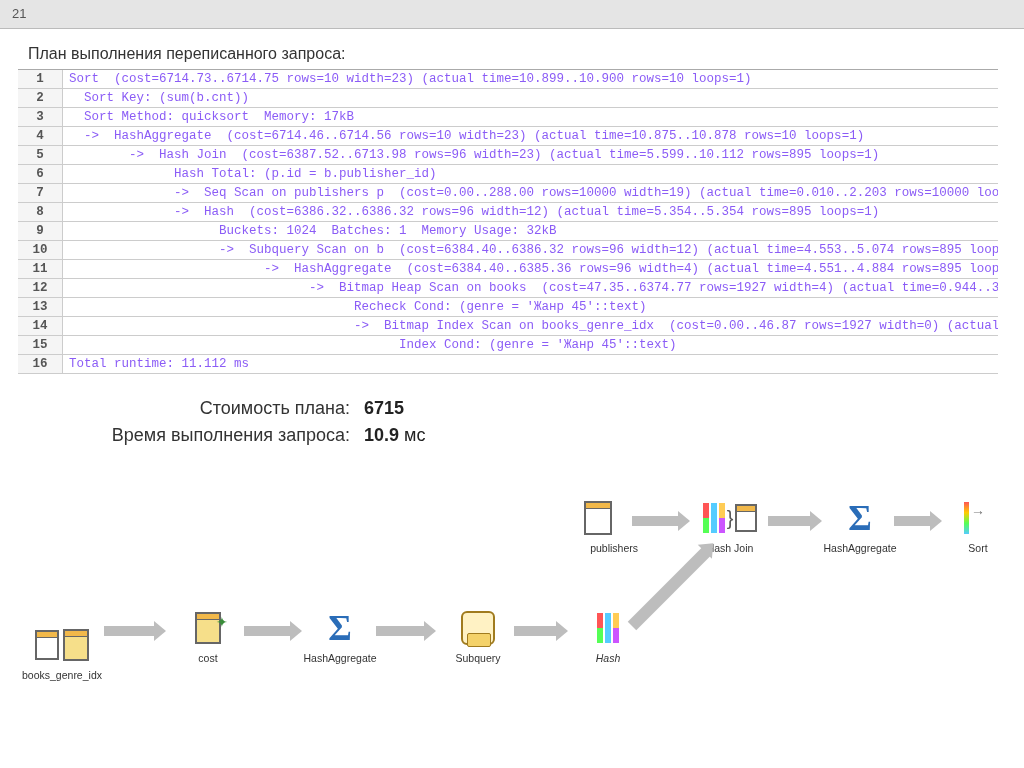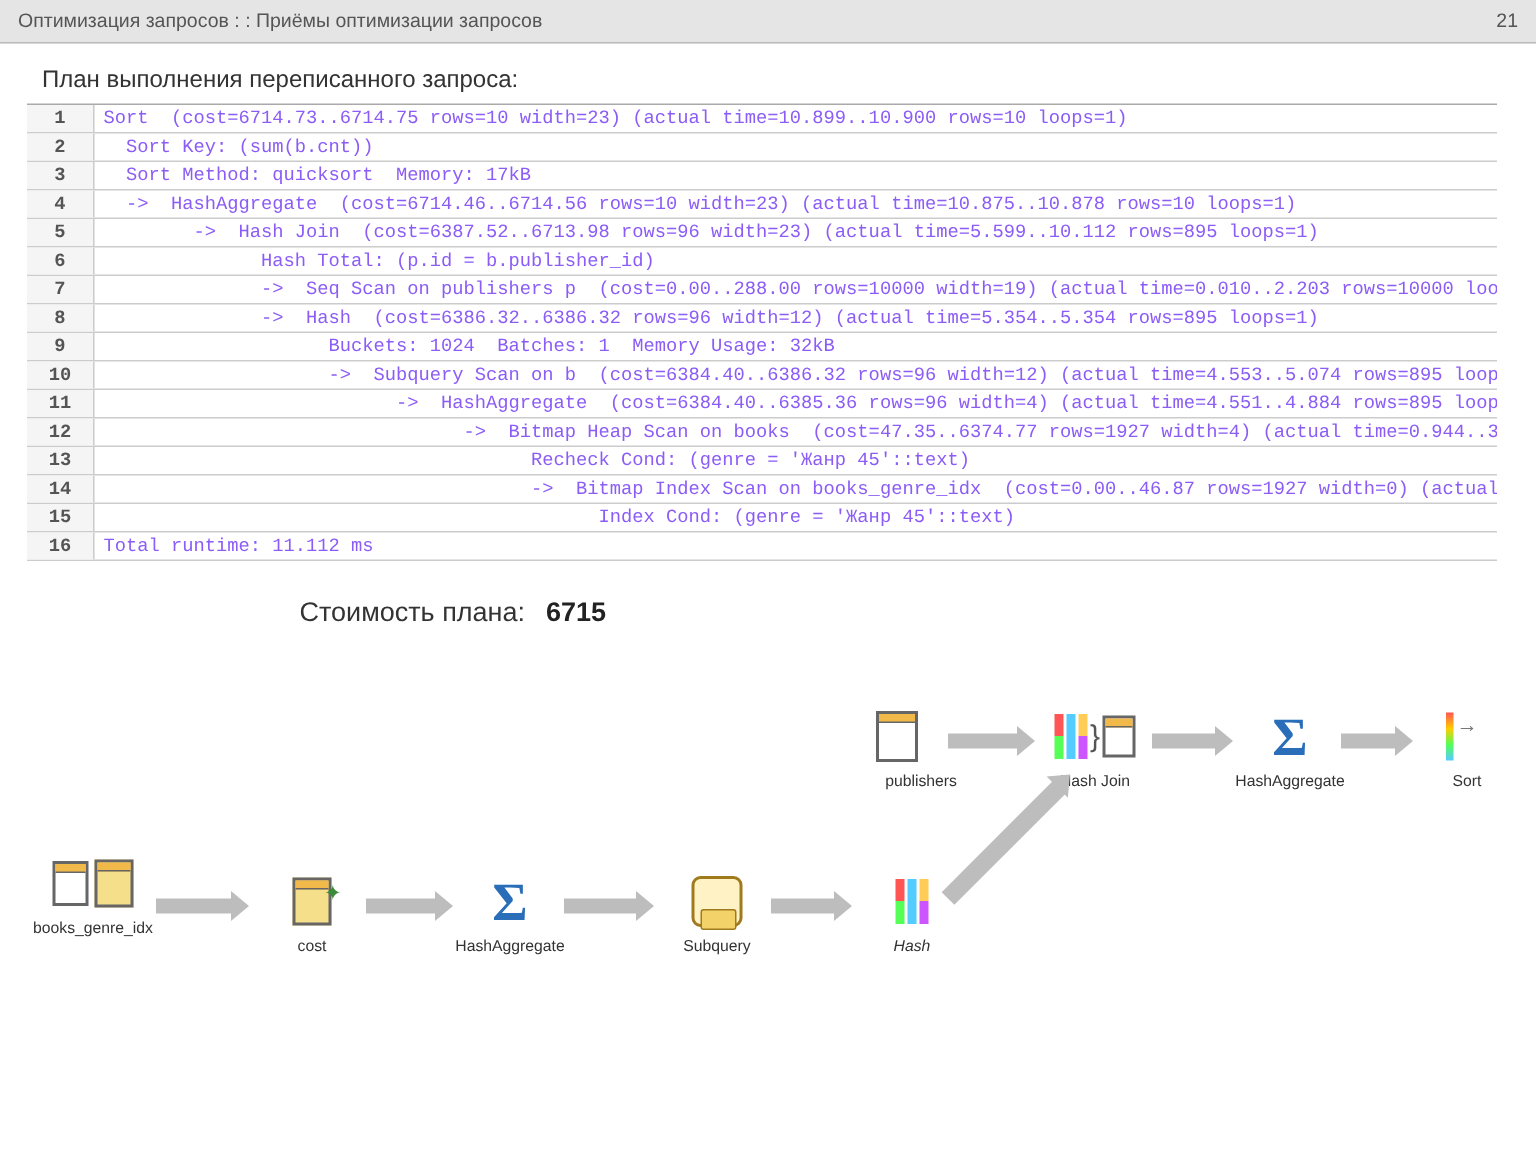--- a/index.html
+++ b/index.html
@@ -36,21 +36,20 @@
   .subq-ic::after{content:'';position:absolute;bottom:-4px;left:4px;width:22px;height:12px;background:#f4d26a;border:1px solid #a07b1e;border-radius:2px;}
   
   .arrow{position:absolute;height:10px;background:#bdbdbd;}
   .arrow::after{content:'';position:absolute;right:-10px;top:-5px;border-left:12px solid #bdbdbd;border-top:10px solid transparent;border-bottom:10px solid transparent;}
   .arrow.diag{height:12px;transform-origin:left center;}
 </style>
 </head>
 <body>
 
 <div class="header">
-  <span>Оптимизация запросов  : :  Приёмы оптимизации запросов</span>
   <span>21</span>
 </div>
 
 <div class="title">План выполнения переписанного запроса:</div>
 
 <div class="plan-wrap" id="plan-wrap">
     <div class="plan-row">
       <div class="ln">1</div>
       <div class="txt">Sort  (cost=6714.73..6714.75 rows=10 width=23) (actual time=10.899..10.900 rows=10 loops=1)</div>
     </div>
@@ -114,20 +113,26 @@
       <div class="ln">16</div>
       <div class="txt">Total runtime: 11.112 ms</div>
     </div>
   </div>
 
 <div class="metrics">
   <div class="row">
     <div class="lab">Стоимость плана:</div>
     <div class="val">6715</div>
   </div>
+  <div class="row">
+    <div class="lab">Время выполнения запроса:</div>
+    <div class="val">
+      <span>10.9</span> <span style="font-weight:normal">мс</span>
+    </div>
+  </div>
 </div>
 
 <div class="diagram">
 
   <div class="node" style="left:558px;top:0;text-align:right;">
     <div class="ic">
         <span class="tb" style="width:24px;height:30px;"><span class="r"></span><span class="r"></span><span class="r"></span><span class="r"></span></span>
       </div>
     <div class="cap">publishers</div>
   </div>
@@ -153,21 +158,21 @@
     <div class="ic">
         <span class="sort-ic">
           <span></span>
           <span class="arr">→</span>
           <span></span>
         </span>
       </div>
     <div class="cap">Sort</div>
   </div>
 
-  <div class="node" style="left:22px;top:98px;">
+  <div class="node" style="left:22px;top:127px;">
     <div class="ic">
       <span class="tb" style="width:20px;height:26px;"><span class="r"></span><span class="r"></span></span>
       <span style="width:4px;"></span>
       <span class="tb" style="width:22px;height:28px;background:#f6df8a;"><span class="r"></span><span class="r"></span><span class="r"></span></span>
     </div>
     <div class="cap">books_genre_idx</div>
   </div>
   <div class="node" style="left:168px;top:110px;">
     <div class="ic">
       <span class="tb" style="width:22px;height:28px;background:#f6df8a;"><span class="r"></span><span class="r"></span><span class="r"></span></span>

